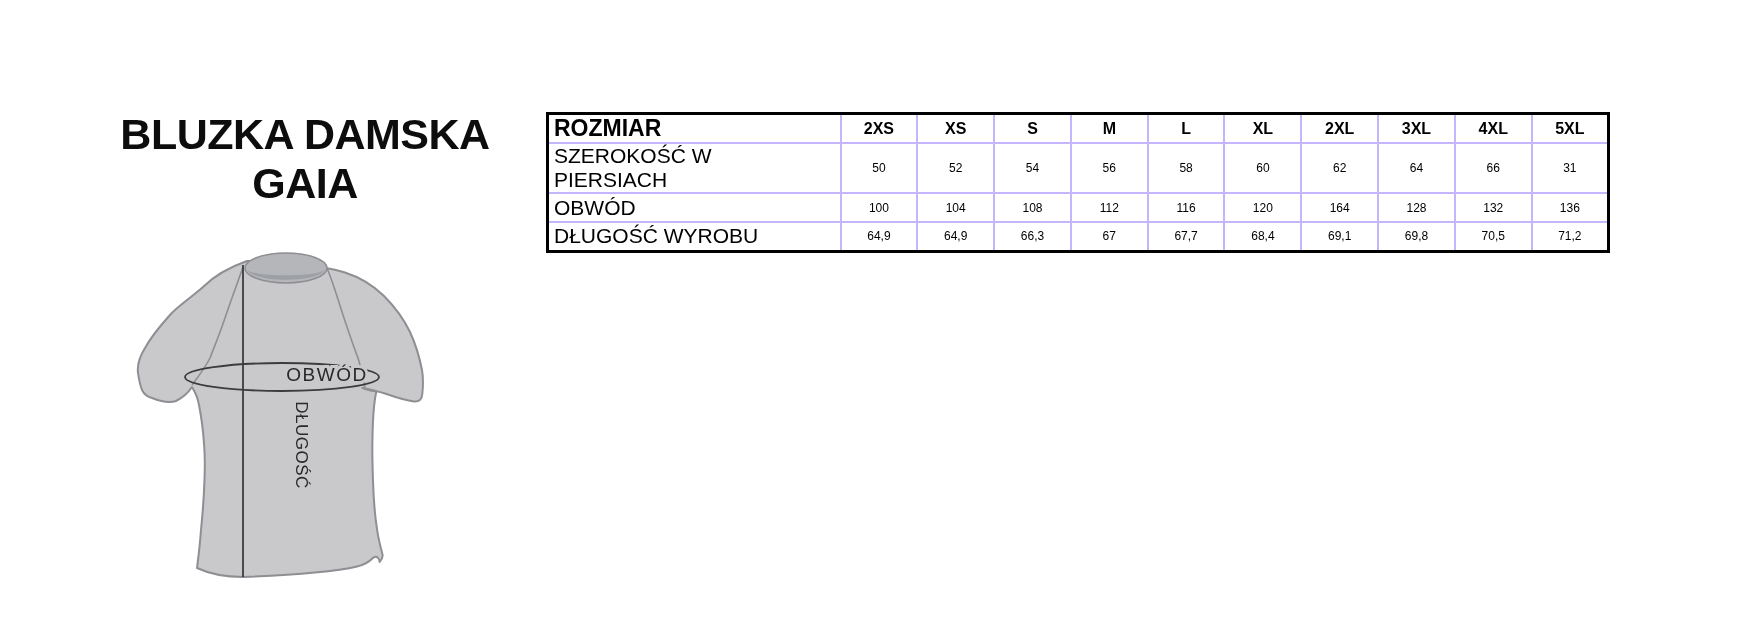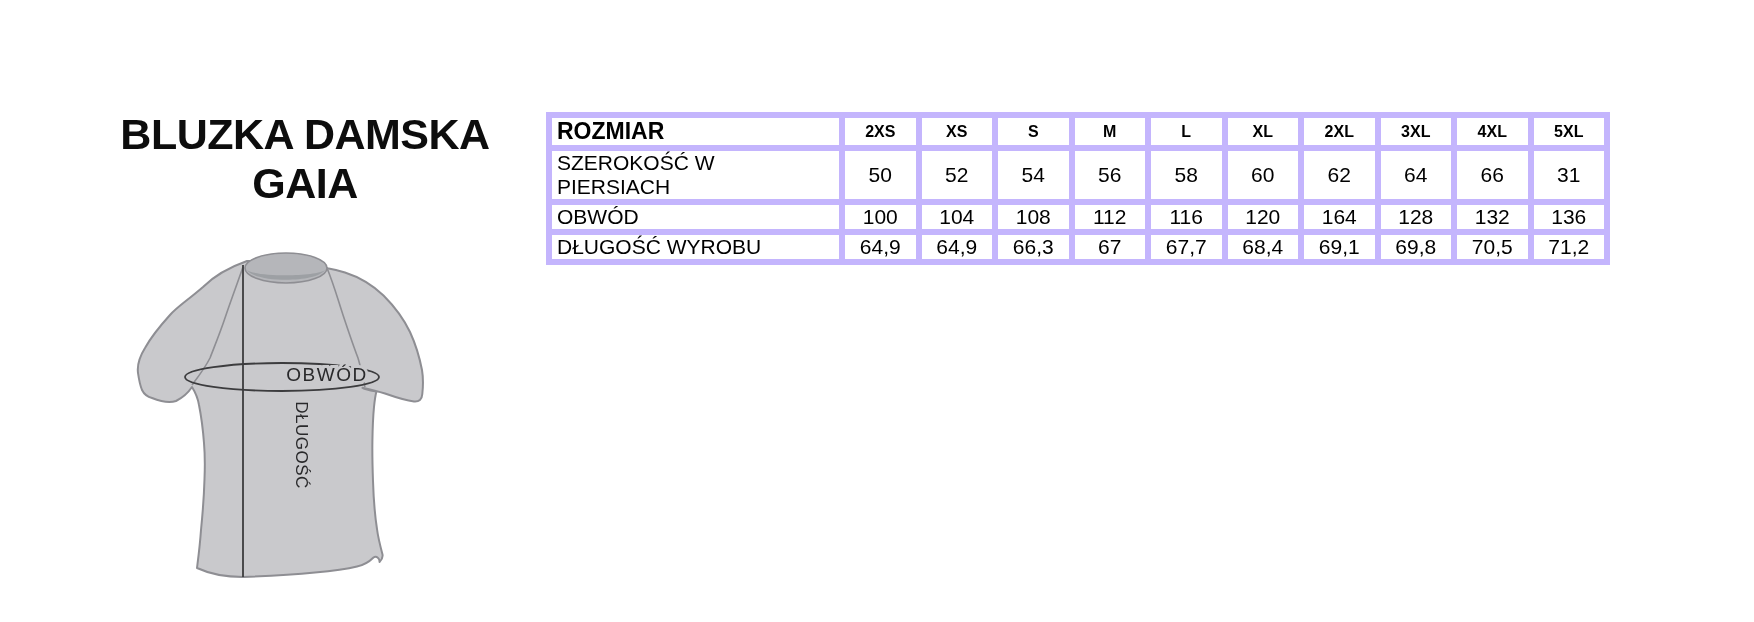--- a/index.html
+++ b/index.html
@@ -11,27 +11,27 @@
          font-weight:bold;font-size:43px;line-height:49px;letter-spacing:-0.5px;color:#0d0d0d;}
 
   
   .shirt{position:absolute;left:110px;top:215px;width:360px;height:375px;}
   .shirt svg{display:block;width:360px;height:375px;}
   .measure-text{font-family:"Liberation Sans",sans-serif;fill:#29292b;}
 
   
   table.size-table{position:absolute;left:546px;top:112px;width:1064px;
                    border-collapse:collapse;table-layout:fixed;border:3px solid #000;background:#fff;}
-  .size-table th,.size-table td{border:6px solid #c4b5fd;padding:0;vertical-align:middle;overflow:hidden;}
+  .size-table th,.size-table td{border:2px solid #c4b5fd;padding:0;vertical-align:middle;overflow:hidden;}
   .size-table col.c-label{width:293px;}
   .size-table th.rowhead{text-align:left;font-size:23px;font-weight:bold;padding-left:5px;}
   .size-table th.size{text-align:center;font-size:16px;font-weight:bold;}
   .size-table td.label{text-align:left;font-size:21px;font-weight:normal;padding-left:5px;line-height:24px;}
   .size-table td.label .wrap{display:inline-block;max-width:180px;}
-  .size-table td.val{text-align:center;font-size:21px;font-weight:normal;}
+  .size-table td.val{text-align:center;font-size:12px;font-weight:normal;}
   .size-table tr.r-header{height:29px;}
   .size-table tr.r-wide{height:48px;margin-top:8px;}
   .size-table tr.r-std{height:29px;}
 </style>
 </head>
 <body>
 
 <div class="stage">
 
   <div class="title">

